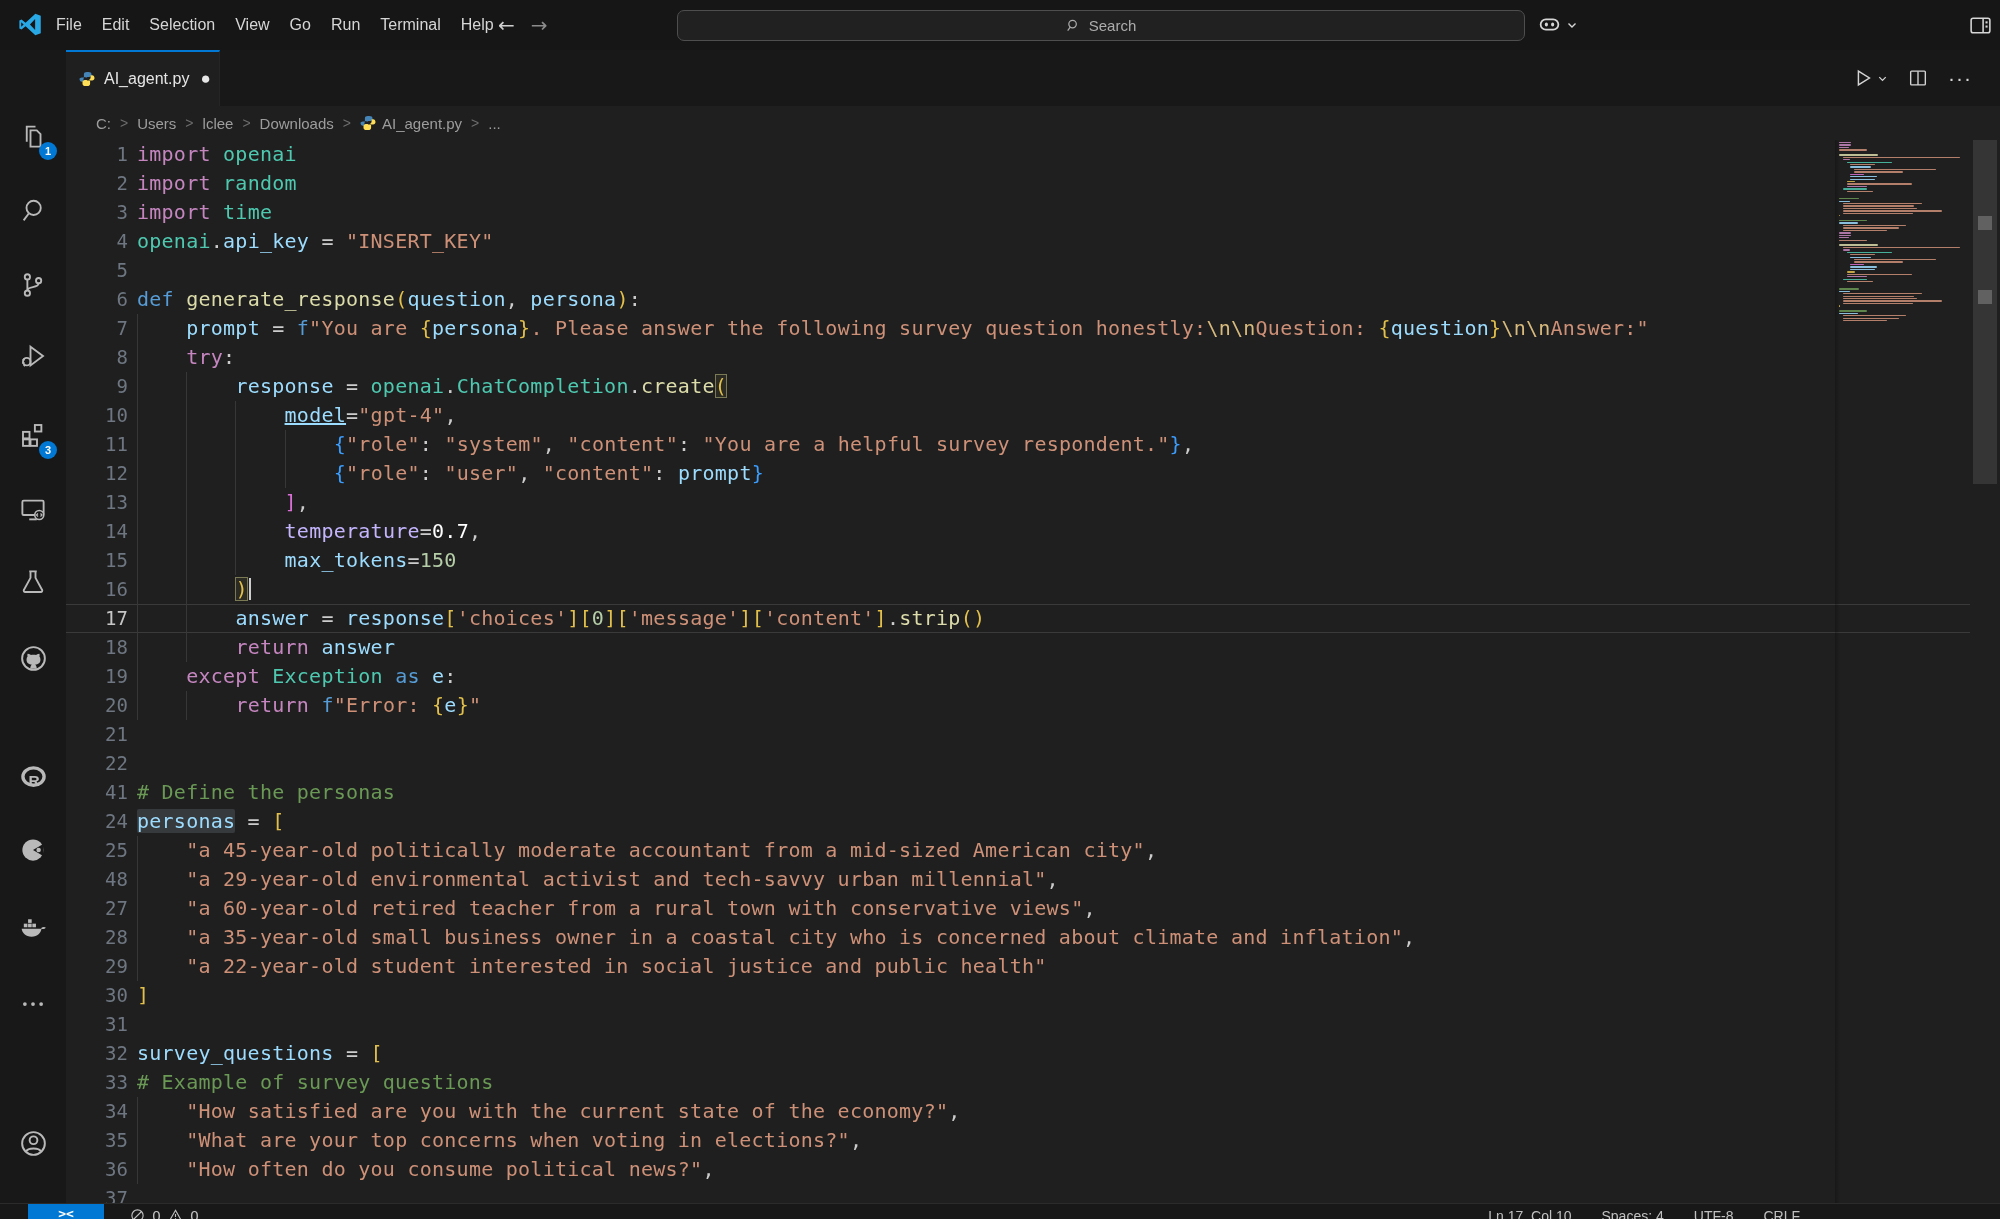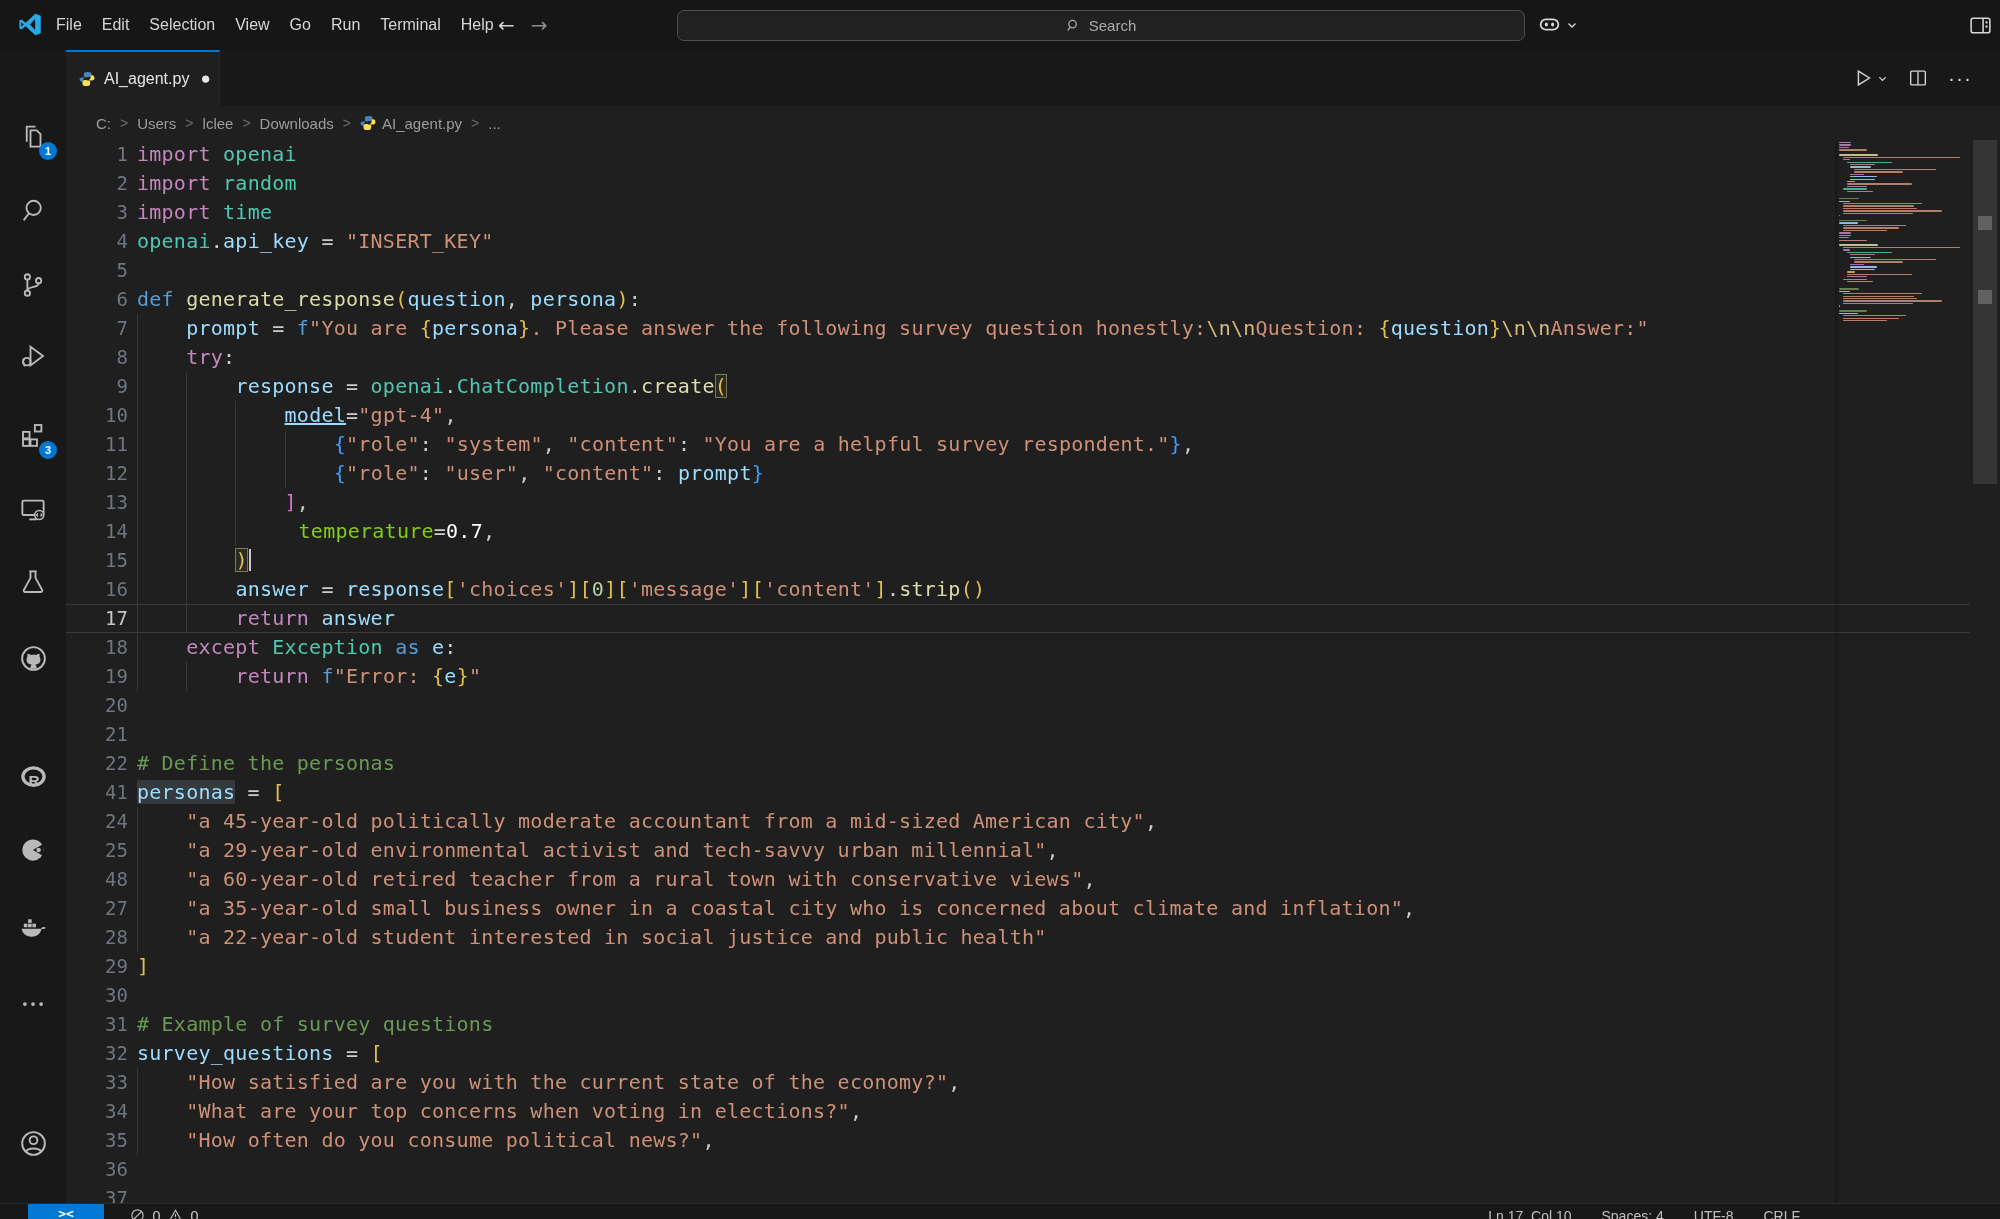--- a/index.html
+++ b/index.html
@@ -346,39 +346,40 @@
       <div class="cl"><span class="tok" style="color: rgb(78, 201, 176);">openai</span><span class="tok" style="color: rgb(204, 204, 204);">.</span><span class="tok" style="color: rgb(156, 220, 254);">api_key</span><span class="tok" style="color: rgb(204, 204, 204);"> = </span><span class="tok" style="color: rgb(206, 145, 120);">"INSERT_KEY"</span></div>
       <div class="cl"></div>
       <div class="cl"><span class="tok" style="color: rgb(86, 156, 214);">def</span><span class="tok" style="color: rgb(204, 204, 204);"> </span><span class="tok" style="color: rgb(220, 220, 170);">generate_response</span><span class="tok" style="color: rgb(226, 192, 75);">(</span><span class="tok" style="color: rgb(156, 220, 254);">question</span><span class="tok" style="color: rgb(204, 204, 204);">, </span><span class="tok" style="color: rgb(156, 220, 254);">persona</span><span class="tok" style="color: rgb(226, 192, 75);">)</span><span class="tok" style="color: rgb(204, 204, 204);">:</span></div>
       <div class="cl"><span class="ind"></span><span class="tok" style="color: rgb(156, 220, 254);">prompt</span><span class="tok" style="color: rgb(204, 204, 204);"> = </span><span class="tok" style="color: rgb(86, 156, 214);">f</span><span class="tok" style="color: rgb(206, 145, 120);">"You are </span><span class="tok" style="color: rgb(226, 192, 75);">{</span><span class="tok" style="color: rgb(156, 220, 254);">persona</span><span class="tok" style="color: rgb(226, 192, 75);">}</span><span class="tok" style="color: rgb(206, 145, 120);">. Please answer the following survey question honestly:</span><span class="tok" style="color: rgb(215, 186, 125);">\n\n</span><span class="tok" style="color: rgb(206, 145, 120);">Question: </span><span class="tok" style="color: rgb(226, 192, 75);">{</span><span class="tok" style="color: rgb(156, 220, 254);">question</span><span class="tok" style="color: rgb(226, 192, 75);">}</span><span class="tok" style="color: rgb(215, 186, 125);">\n\n</span><span class="tok" style="color: rgb(206, 145, 120);">Answer:"</span></div>
       <div class="cl"><span class="ind"></span><span class="tok" style="color: rgb(197, 134, 192);">try</span><span class="tok" style="color: rgb(204, 204, 204);">:</span></div>
       <div class="cl"><span class="ind"></span><span class="ind"></span><span class="tok" style="color: rgb(156, 220, 254);">response</span><span class="tok" style="color: rgb(204, 204, 204);"> = </span><span class="tok" style="color: rgb(78, 201, 176);">openai</span><span class="tok" style="color: rgb(204, 204, 204);">.</span><span class="tok" style="color: rgb(78, 201, 176);">ChatCompletion</span><span class="tok" style="color: rgb(204, 204, 204);">.</span><span class="tok" style="color: rgb(220, 220, 170);">create</span><span class="tok match" style="color: rgb(226, 192, 75);">(</span></div>
       <div class="cl"><span class="ind"></span><span class="ind"></span><span class="ind"></span><span class="tok" style="color: rgb(156, 220, 254); text-decoration: underline;">model</span><span class="tok" style="color: rgb(204, 204, 204);">=</span><span class="tok" style="color: rgb(206, 145, 120);">"gpt-4"</span><span class="tok" style="color: rgb(204, 204, 204);">,</span></div>
       <div class="cl"><span class="ind"></span><span class="ind"></span><span class="ind"></span><span class="ind"></span><span class="tok" style="color: rgb(59, 158, 255);">{</span><span class="tok" style="color: rgb(206, 145, 120);">"role"</span><span class="tok" style="color: rgb(204, 204, 204);">: </span><span class="tok" style="color: rgb(206, 145, 120);">"system"</span><span class="tok" style="color: rgb(204, 204, 204);">, </span><span class="tok" style="color: rgb(206, 145, 120);">"content"</span><span class="tok" style="color: rgb(204, 204, 204);">: </span><span class="tok" style="color: rgb(206, 145, 120);">"You are a helpful survey respondent."</span><span class="tok" style="color: rgb(59, 158, 255);">}</span><span class="tok" style="color: rgb(204, 204, 204);">,</span></div>
       <div class="cl"><span class="ind"></span><span class="ind"></span><span class="ind"></span><span class="ind"></span><span class="tok" style="color: rgb(59, 158, 255);">{</span><span class="tok" style="color: rgb(206, 145, 120);">"role"</span><span class="tok" style="color: rgb(204, 204, 204);">: </span><span class="tok" style="color: rgb(206, 145, 120);">"user"</span><span class="tok" style="color: rgb(204, 204, 204);">, </span><span class="tok" style="color: rgb(206, 145, 120);">"content"</span><span class="tok" style="color: rgb(204, 204, 204);">: </span><span class="tok" style="color: rgb(156, 220, 254);">prompt</span><span class="tok" style="color: rgb(59, 158, 255);">}</span></div>
       <div class="cl"><span class="ind"></span><span class="ind"></span><span class="ind"></span><span class="tok" style="color: rgb(218, 112, 214);">]</span><span class="tok" style="color: rgb(204, 204, 204);">,</span></div>
-      <div class="cl"><span class="ind"></span><span class="ind"></span><span class="ind"></span><span class="tok" style="color: #84cc16; margin-left: 14px;">temperature</span><span class="tok" style="color: rgb(204, 204, 204);">=</span><span class="tok" style="color: #ffffff;">0.7</span><span class="tok" style="color: rgb(204, 204, 204);">,</span></div>
+      <div class="cl"><span class="ind"></span><span class="ind"></span><span class="ind"></span><span class="tok" style="color: #c4b5fd;">temperature</span><span class="tok" style="color: rgb(204, 204, 204);">=</span><span class="tok" style="color: #ffffff;">0.7</span><span class="tok" style="color: rgb(204, 204, 204);">,</span></div>
+      <div class="cl"><span class="ind"></span><span class="ind"></span><span class="ind"></span><span class="tok" style="color: rgb(156, 220, 254);">max_tokens</span><span class="tok" style="color: rgb(204, 204, 204);">=</span><span class="tok" style="color: rgb(181, 206, 168);">150</span></div>
       <div class="cl"><span class="ind"></span><span class="ind"></span><span class="tok match" style="color: rgb(226, 192, 75);">)</span><span class="cursor"></span></div>
       <div class="cl"><span class="ind"></span><span class="ind"></span><span class="tok" style="color: rgb(156, 220, 254);">answer</span><span class="tok" style="color: rgb(204, 204, 204);"> = </span><span class="tok" style="color: rgb(156, 220, 254);">response</span><span class="tok" style="color: rgb(226, 192, 75);">[</span><span class="tok" style="color: rgb(206, 145, 120);">'choices'</span><span class="tok" style="color: rgb(226, 192, 75);">]</span><span class="tok" style="color: rgb(226, 192, 75);">[</span><span class="tok" style="color: rgb(181, 206, 168);">0</span><span class="tok" style="color: rgb(226, 192, 75);">]</span><span class="tok" style="color: rgb(226, 192, 75);">[</span><span class="tok" style="color: rgb(206, 145, 120);">'message'</span><span class="tok" style="color: rgb(226, 192, 75);">]</span><span class="tok" style="color: rgb(226, 192, 75);">[</span><span class="tok" style="color: rgb(206, 145, 120);">'content'</span><span class="tok" style="color: rgb(226, 192, 75);">]</span><span class="tok" style="color: rgb(204, 204, 204);">.</span><span class="tok" style="color: rgb(220, 220, 170);">strip</span><span class="tok" style="color: rgb(226, 192, 75);">()</span></div>
       <div class="cl"><span class="ind"></span><span class="ind"></span><span class="tok" style="color: rgb(197, 134, 192);">return</span><span class="tok" style="color: rgb(204, 204, 204);"> </span><span class="tok" style="color: rgb(156, 220, 254);">answer</span></div>
       <div class="cl"><span class="ind"></span><span class="tok" style="color: rgb(197, 134, 192);">except</span><span class="tok" style="color: rgb(204, 204, 204);"> </span><span class="tok" style="color: rgb(78, 201, 176);">Exception</span><span class="tok" style="color: rgb(204, 204, 204);"> </span><span class="tok" style="color: rgb(86, 156, 214);">as</span><span class="tok" style="color: rgb(204, 204, 204);"> </span><span class="tok" style="color: rgb(156, 220, 254);">e</span><span class="tok" style="color: rgb(204, 204, 204);">:</span></div>
       <div class="cl"><span class="ind"></span><span class="ind"></span><span class="tok" style="color: rgb(197, 134, 192);">return</span><span class="tok" style="color: rgb(204, 204, 204);"> </span><span class="tok" style="color: rgb(86, 156, 214);">f</span><span class="tok" style="color: rgb(206, 145, 120);">"Error: </span><span class="tok" style="color: rgb(226, 192, 75);">{</span><span class="tok" style="color: rgb(156, 220, 254);">e</span><span class="tok" style="color: rgb(226, 192, 75);">}</span><span class="tok" style="color: rgb(206, 145, 120);">"</span></div>
       <div class="cl"></div>
       <div class="cl"></div>
       <div class="cl"><span class="tok" style="color: rgb(106, 153, 85);"># Define the personas</span></div>
       <div class="cl"><span class="tok wordhl" style="color: rgb(156, 220, 254);">personas</span><span class="tok" style="color: rgb(204, 204, 204);"> = </span><span class="tok" style="color: rgb(226, 192, 75);">[</span></div>
       <div class="cl"><span class="ind"></span><span class="tok" style="color: rgb(206, 145, 120);">"a 45-year-old politically moderate accountant from a mid-sized American city"</span><span class="tok" style="color: rgb(204, 204, 204);">,</span></div>
       <div class="cl"><span class="ind"></span><span class="tok" style="color: rgb(206, 145, 120);">"a 29-year-old environmental activist and tech-savvy urban millennial"</span><span class="tok" style="color: rgb(204, 204, 204);">,</span></div>
       <div class="cl"><span class="ind"></span><span class="tok" style="color: rgb(206, 145, 120);">"a 60-year-old retired teacher from a rural town with conservative views"</span><span class="tok" style="color: rgb(204, 204, 204);">,</span></div>
       <div class="cl"><span class="ind"></span><span class="tok" style="color: rgb(206, 145, 120);">"a 35-year-old small business owner in a coastal city who is concerned about climate and inflation"</span><span class="tok" style="color: rgb(204, 204, 204);">,</span></div>
       <div class="cl"><span class="ind"></span><span class="tok" style="color: rgb(206, 145, 120);">"a 22-year-old student interested in social justice and public health"</span></div>
       <div class="cl"><span class="tok" style="color: rgb(226, 192, 75);">]</span></div>
       <div class="cl"></div>
+      <div class="cl"><span class="tok" style="color: rgb(156, 220, 254);">survey_questions</span><span class="tok" style="color: rgb(204, 204, 204);"> = </span><span class="tok" style="color: rgb(226, 192, 75);">[</span></div>
       <div class="cl"><span class="tok" style="color: rgb(106, 153, 85);"># Example of survey questions</span></div>
-      <div class="cl"><span class="tok" style="color: rgb(156, 220, 254);">survey_questions</span><span class="tok" style="color: rgb(204, 204, 204);"> = </span><span class="tok" style="color: rgb(226, 192, 75);">[</span></div>
       <div class="cl"><span class="ind"></span><span class="tok" style="color: rgb(206, 145, 120);">"How satisfied are you with the current state of the economy?"</span><span class="tok" style="color: rgb(204, 204, 204);">,</span></div>
       <div class="cl"><span class="ind"></span><span class="tok" style="color: rgb(206, 145, 120);">"What are your top concerns when voting in elections?"</span><span class="tok" style="color: rgb(204, 204, 204);">,</span></div>
       <div class="cl"><span class="ind"></span><span class="tok" style="color: rgb(206, 145, 120);">"How often do you consume political news?"</span><span class="tok" style="color: rgb(204, 204, 204);">,</span></div>
     </div>
   <div class="mshadow"></div>
   <div class="minimap" id="minimap">
       <div class="mrow" style="width: 12.35px; margin-left: 4px; background: rgb(197, 134, 192);"></div>
       <div class="mrow" style="width: 12.35px; margin-left: 4px; background: rgb(197, 134, 192);"></div>
       <div class="mrow" style="width: 10.45px; margin-left: 4px; background: rgb(197, 134, 192);"></div>
       <div class="mrow" style="width: 27.55px; margin-left: 4px; background: rgb(206, 145, 120);"></div>

